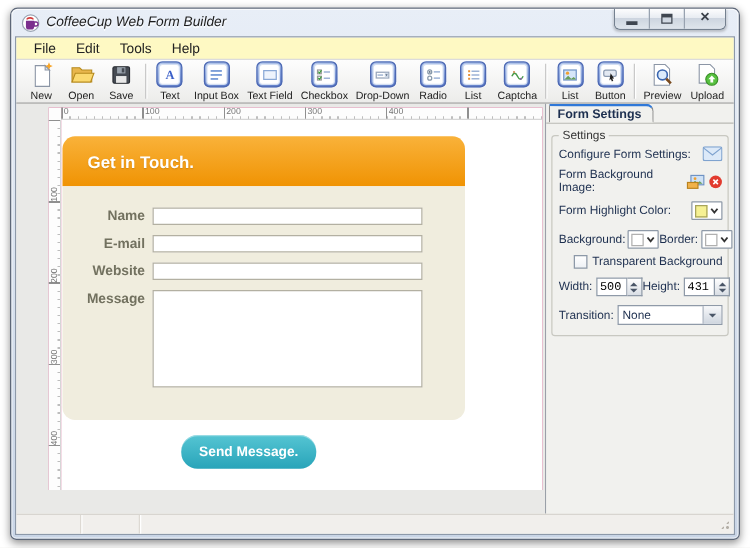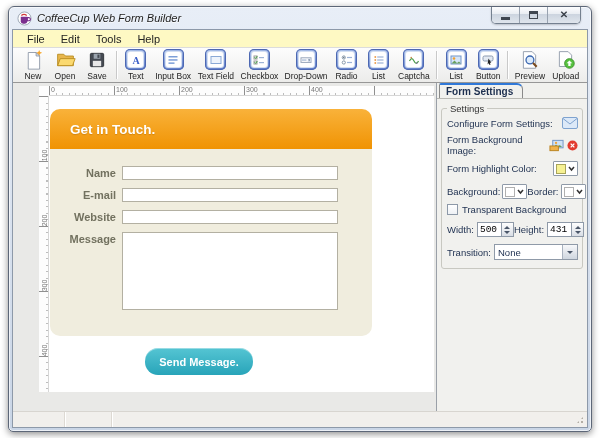--- a/index.html
+++ b/index.html
@@ -454,21 +454,21 @@
               </span>
               <span class="lbl spacer">Border:</span>
               <span class="cdd" style="margin-left:2px">
                 <span class="sw white" style="background:#ffffff"></span>
                 <svg class="chev" viewBox="0 0 7 7">
                     <path d="M1 2l2.5 3L6 2" fill="none" stroke="#333" stroke-width="1.5"></path>
                   </svg>
               </span>
             </div>
 
-            <div class="prow" style="justify-content:flex-start">
+            <div class="prow" style="justify-content:flex-end">
               <span class="checkbox"></span>
               <span class="lbl">Transparent Background</span>
             </div>
 
             <div class="prow" style="margin-top:7px">
               <span class="lbl">Width:</span>
               <span class="spin" style="margin-left:3px">
                 <input value="500" style="">
                 <span class="btns">
                     <span class="tri-up"></span>

